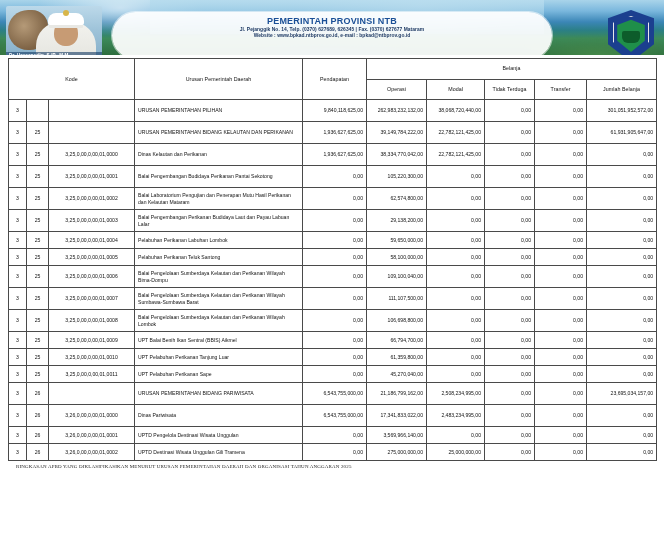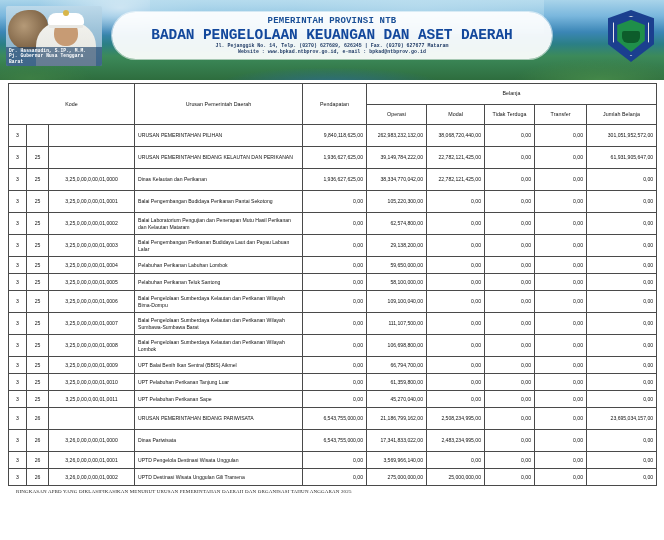--- a/index.html
+++ b/index.html
@@ -12,24 +12,23 @@
     height: 540px;
     overflow: hidden;
     font-family: "Liberation Sans", sans-serif;
     color: #000;
   }
 
   
   .letterhead {
     position: relative;
     width: 664px;
-    height: 80px;
+    height: 55px;
     overflow: hidden;
     background: linear-gradient(180deg, #8fc3e6 0%, #5ea7d6 18%, #2e7fb5 44%, #2f7f5e 68%, #3d8f4f 85%, #2f6f3f 100%);
-    font-family: Liberation Mono, monospace;
   }
   .lh-scene {
     position: absolute;
     inset: 0;
     background:
       radial-gradient(ellipse 120px 40px at 120px 8px, rgba(255,255,255,.55), rgba(255,255,255,0) 70%),
       radial-gradient(ellipse 180px 50px at 420px 4px, rgba(255,255,255,.45), rgba(255,255,255,0) 70%),
       linear-gradient(180deg, #a9d4ea 0%, #7ab7dd 20%, #3b86b6 40%, #2b7f86 55%, #3c8a5a 70%, #2e6d3e 100%);
   }
   .lh-hills {
@@ -240,21 +239,20 @@
     <div class="cap"></div>
     <div class="capbadge"></div>
     <div class="caption">
       <div>Dr. Hassanudin, S.IP., M.M.</div>
       <div>Pj. Gubernur Nusa Tenggara Barat</div>
     </div>
   </div>
 
   <div class="lh-banner">
     <div class="lh-l1">PEMERINTAH PROVINSI NTB</div>
-    <div class="lh-l2">BADAN PENGELOLAAN KEUANGAN DAN ASET DAERAH</div>
     <div class="lh-l3">Jl. Pejanggik No. 14, Telp. (0370) 627689, 626345 | Fax. (0370) 627677 Mataram</div>
     <div class="lh-l4">Website : www.bpkad.ntbprov.go.id, e-mail : bpkad@ntbprov.go.id</div>
   </div>
 
   <div class="lh-logo">
     <div class="ring"></div>
     <div class="inner"></div>
   </div>
 </div>
 

